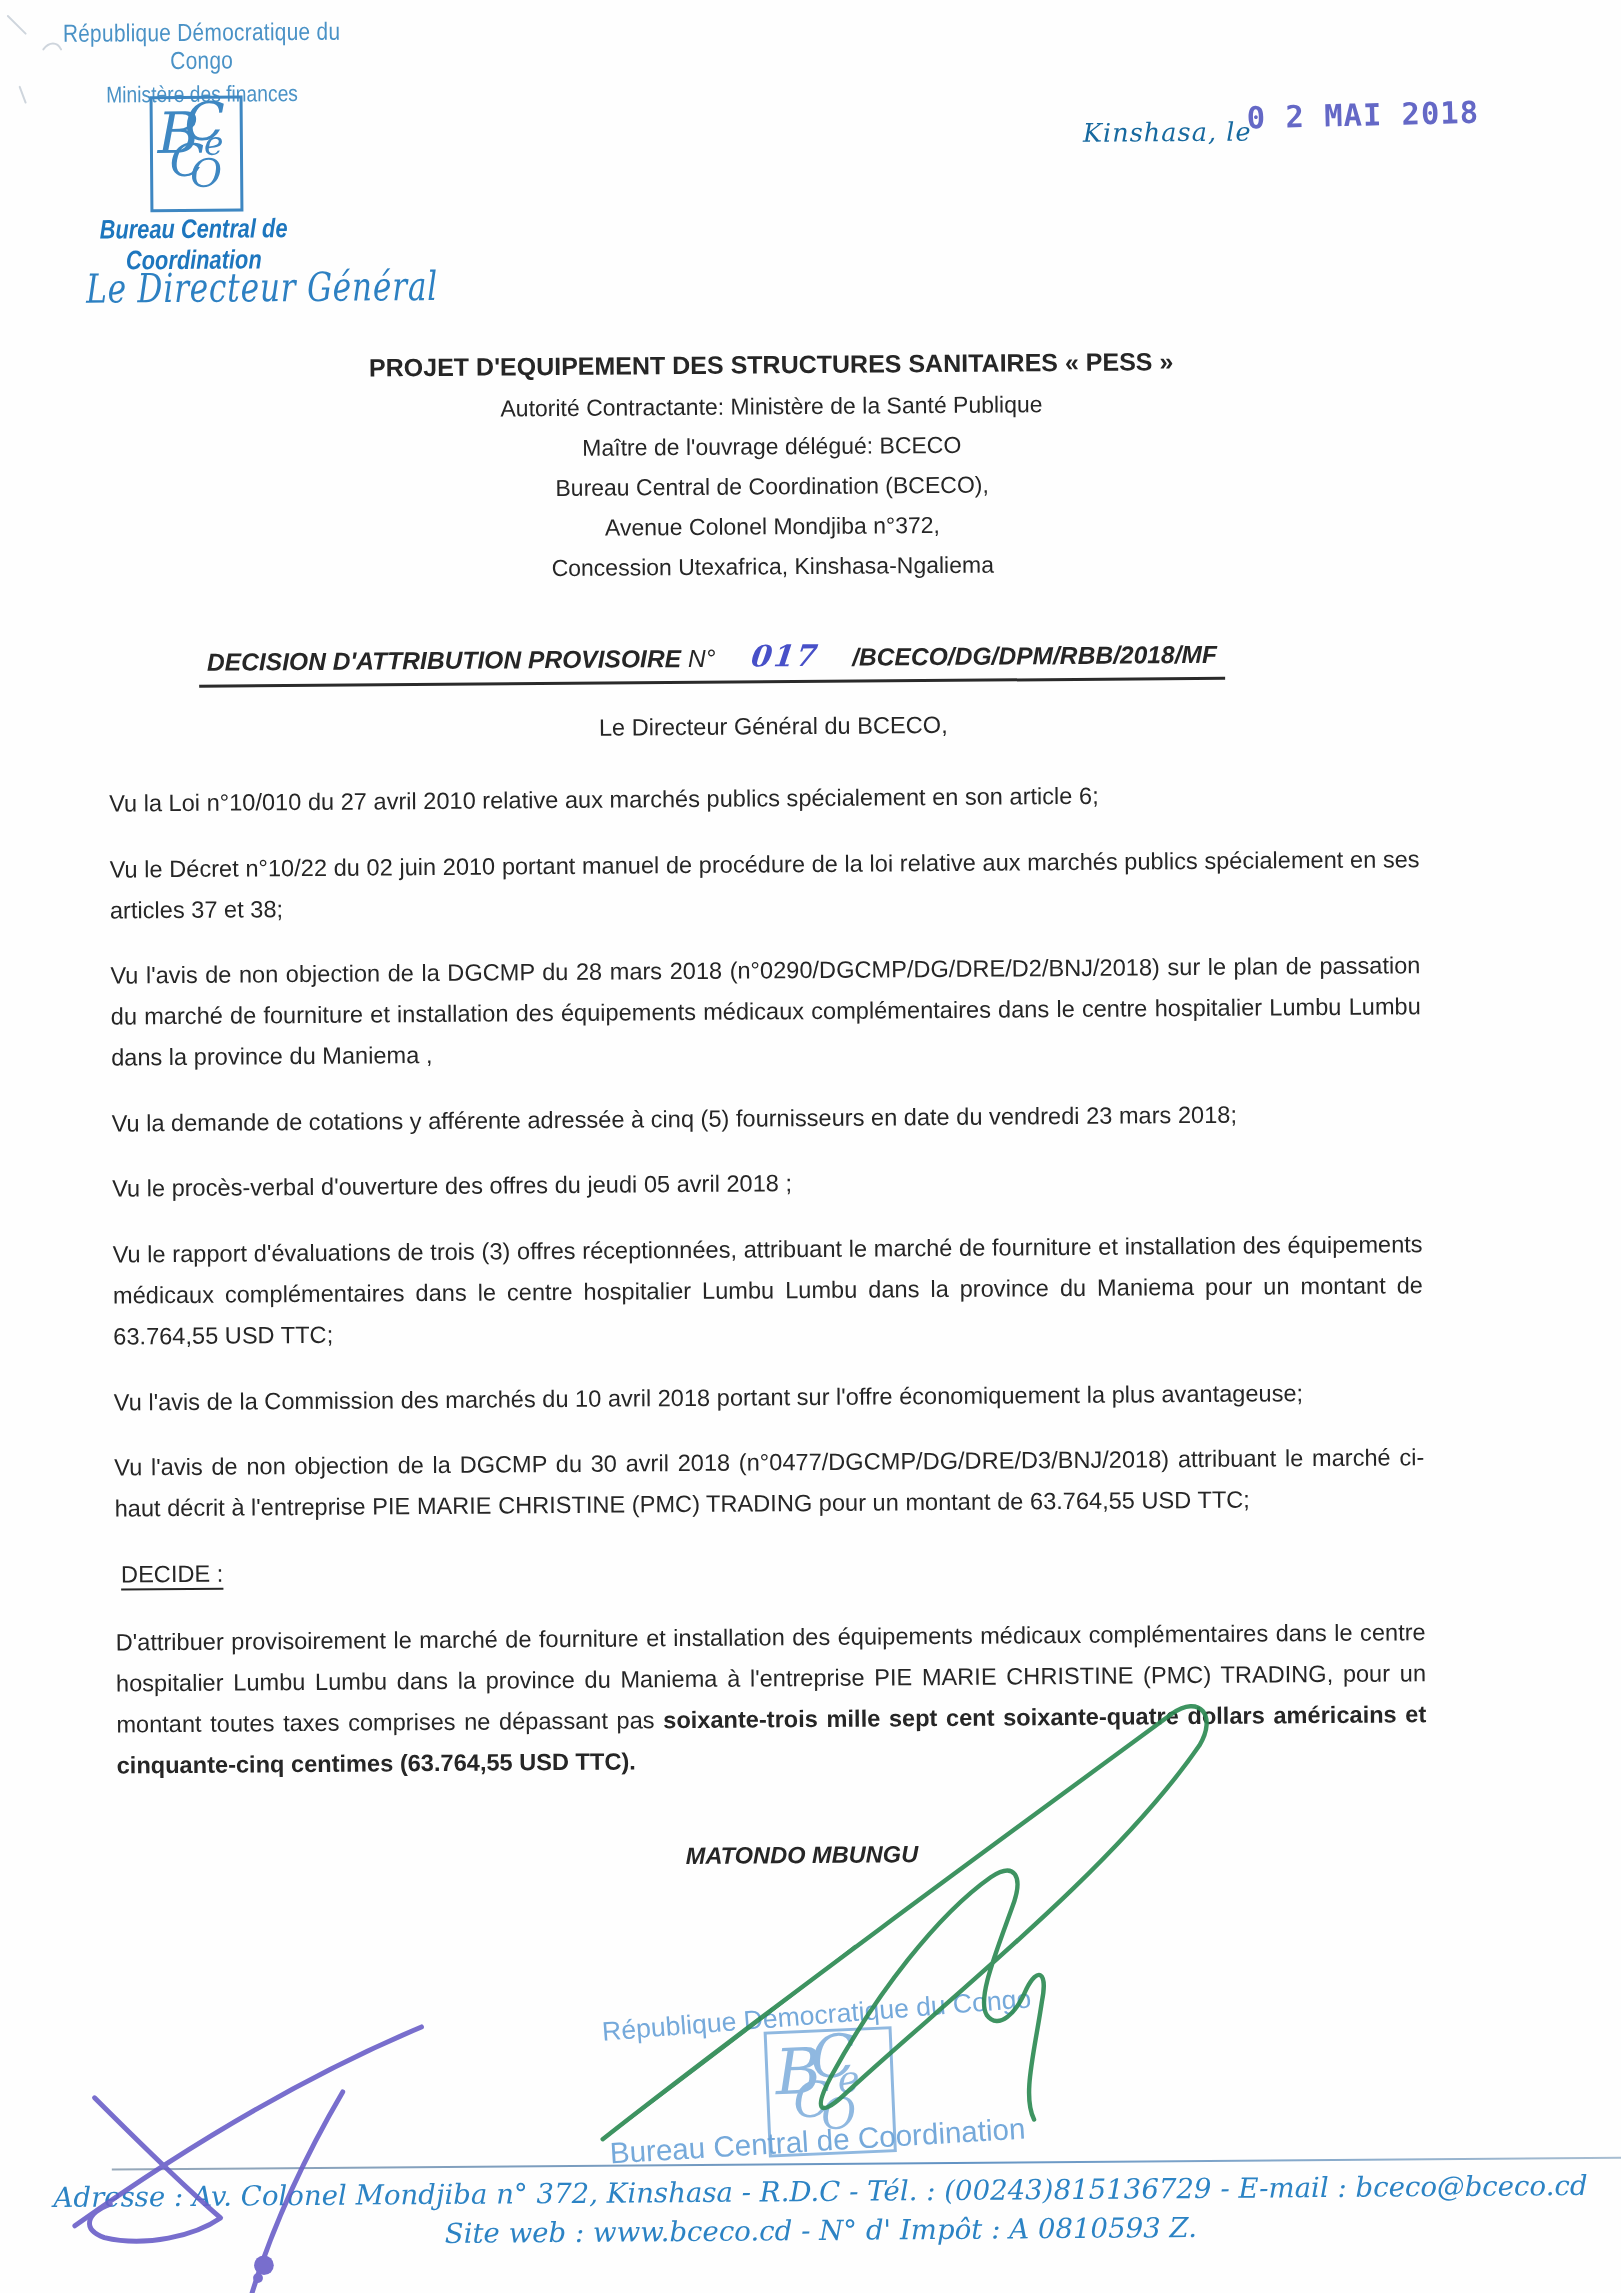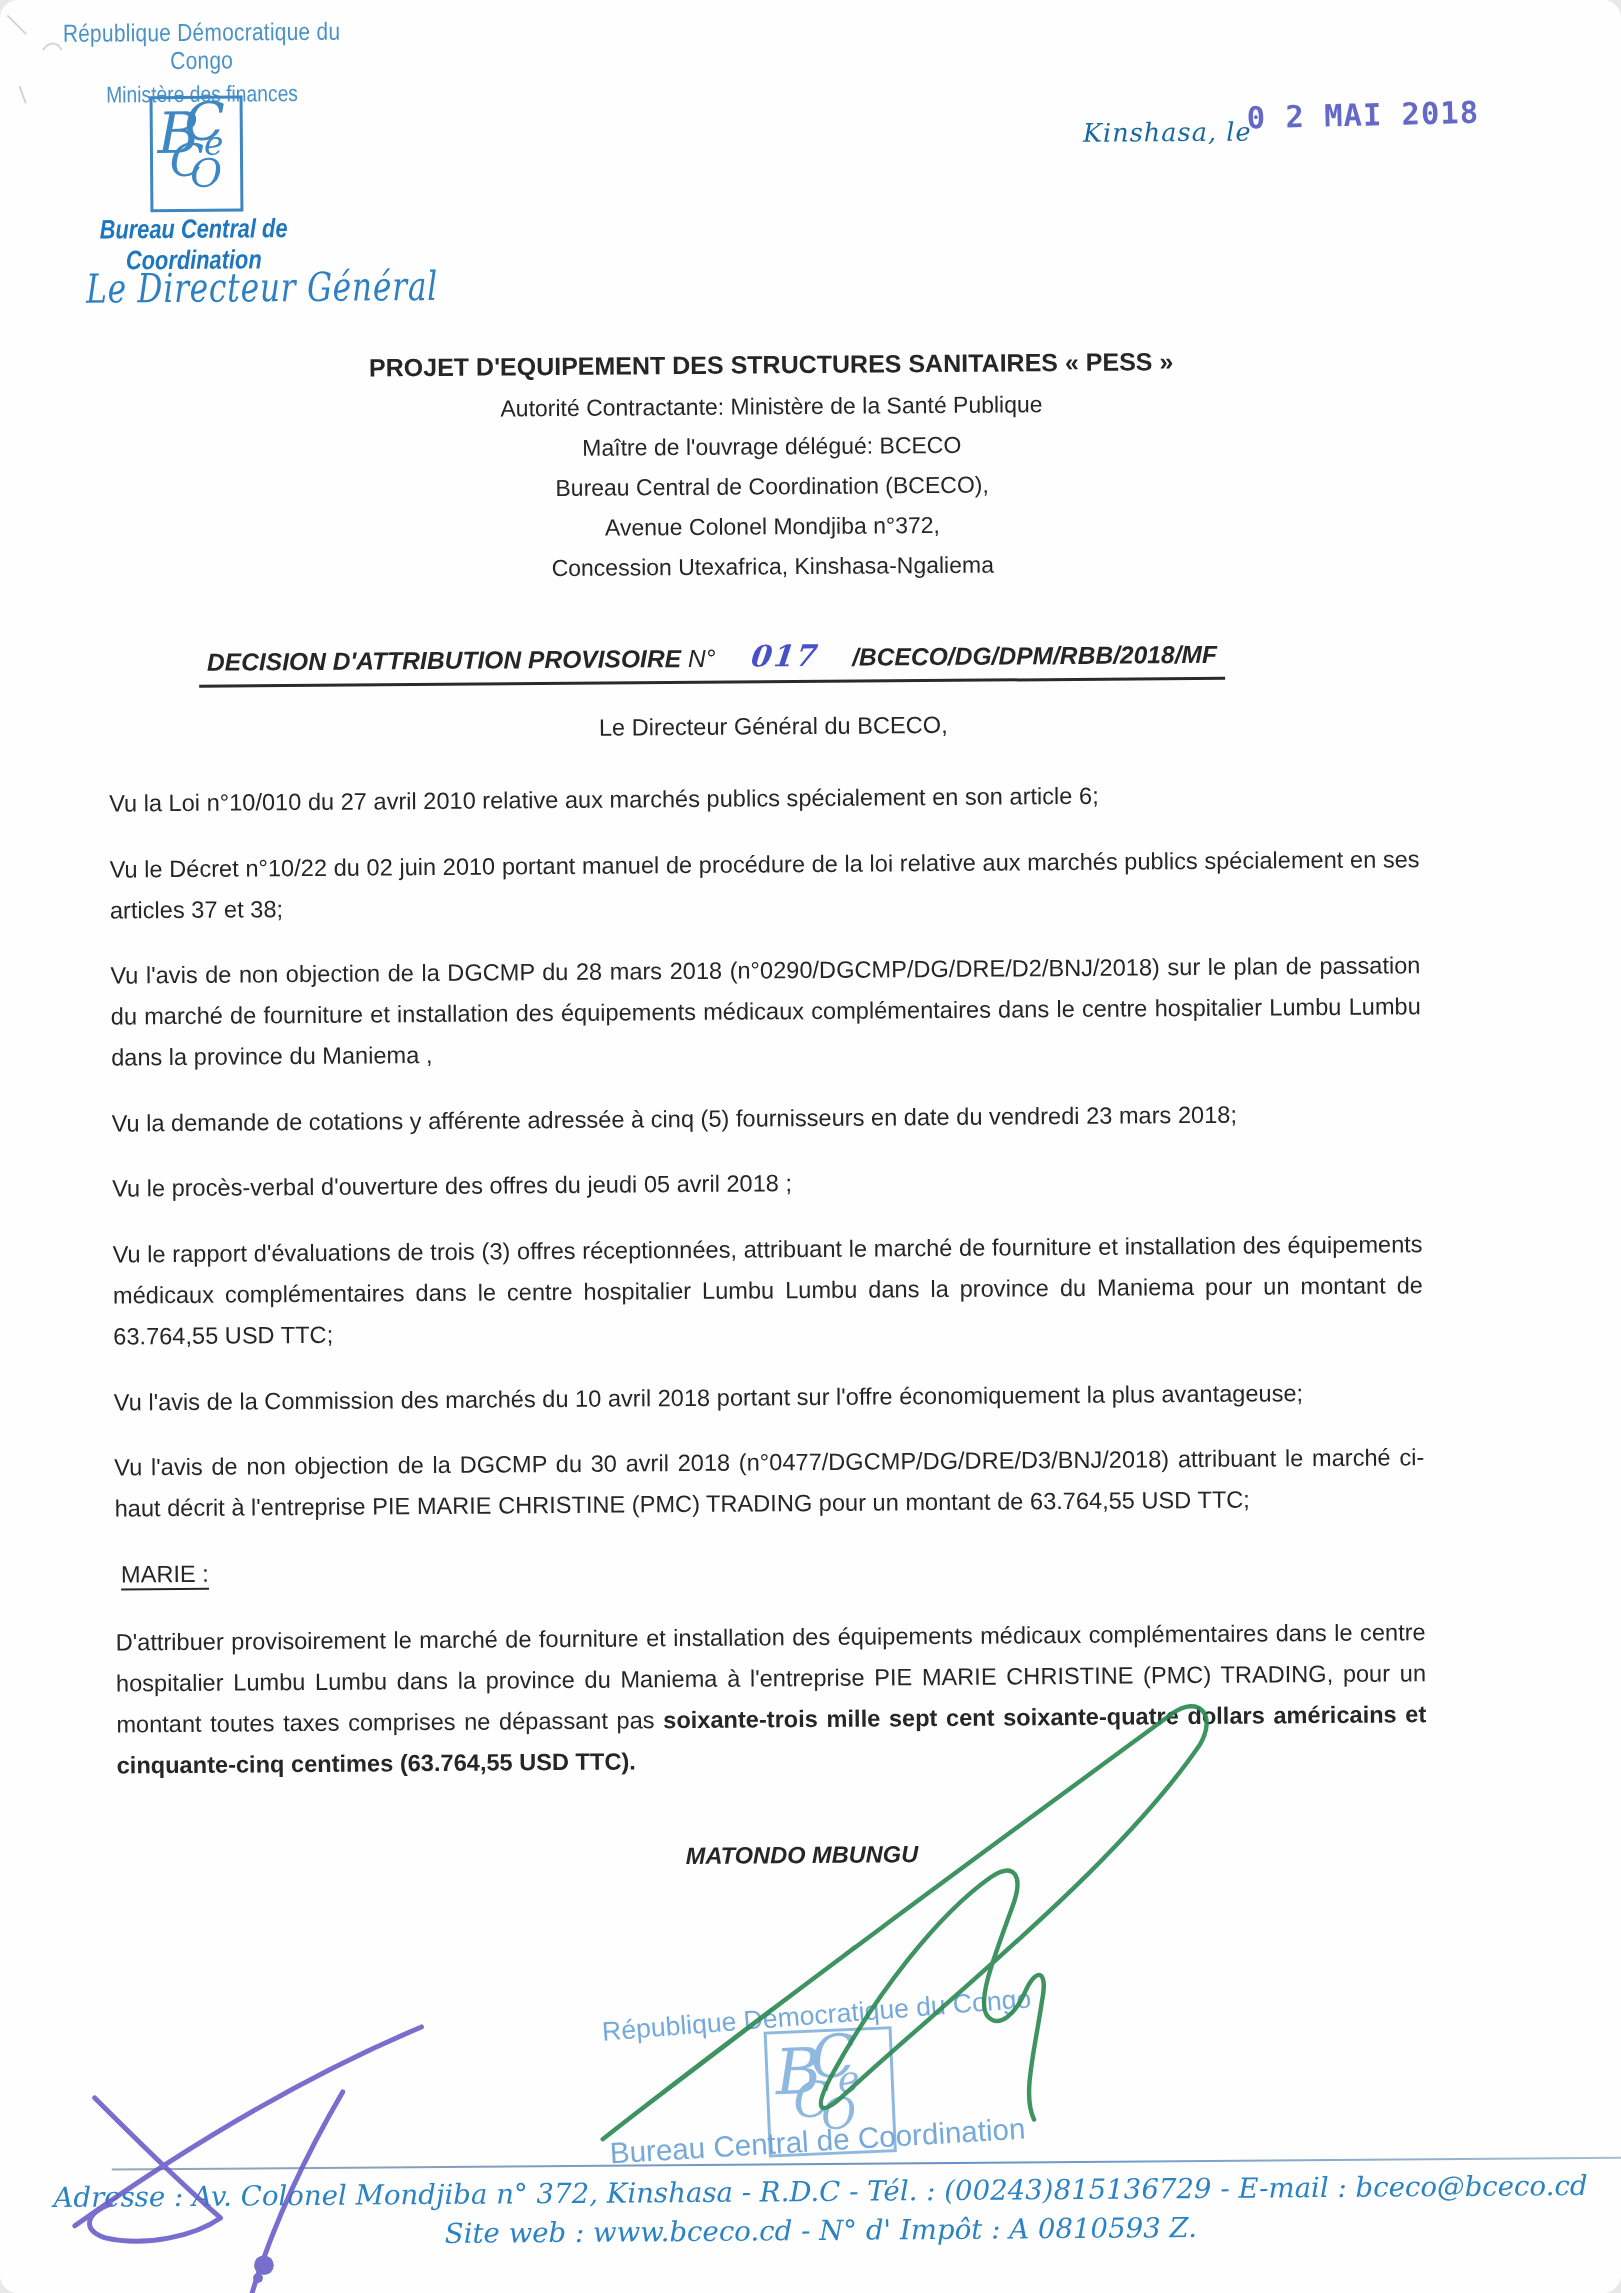--- a/index.html
+++ b/index.html
@@ -1,17 +1,17 @@
 <!DOCTYPE html>
 <html><head>
 <meta charset="utf-8">
 <style>
   html,body{margin:0;padding:0;background:#e8e8e8;}
   .page{position:relative;width:1621px;height:2293px;background:#fefefe;overflow:hidden;
-        font-family:"Liberation Sans",sans-serif;color:#262626;border-radius:18px;}
+        font-family:"Liberation Sans",sans-serif;color:#262626;}
   .doc{position:absolute;inset:0;transform:rotate(-0.45deg);transform-origin:50% 40%;}
 
   
   .hdr{position:absolute;top:13.8px;left:29.6px;width:357px;text-align:center;
        color:#4a92c6;transform:scaleX(.85);transform-origin:center top;}
   .hdr-l1{font-size:24.6px;letter-spacing:0.3px;}
   .hdr-l2{font-size:22.7px;margin-top:5.9px;}
   .logo{position:absolute;border-style:solid;border-color:#3e87c2;overflow:hidden;
         font-family:"DejaVu Serif",serif;color:#3e87c2;}
   .logo--hdr{top:91px;left:156px;width:87px;height:110px;border-width:3px;}
@@ -133,21 +133,21 @@
     <div class="main">
       <p>Vu la Loi n°10/010 du 27 avril 2010 relative aux marchés publics spécialement en son article 6;</p>
       <p>Vu le Décret n°10/22 du 02 juin 2010 portant manuel de procédure de la loi relative aux marchés publics spécialement en ses articles 37 et 38;</p>
       <p>Vu l'avis de non objection de la DGCMP du 28 mars 2018 (n°0290/DGCMP/DG/DRE/D2/BNJ/2018) sur le plan de passation du marché de fourniture et installation des équipements médicaux complémentaires dans le centre hospitalier Lumbu Lumbu dans la province du Maniema ,</p>
       <p>Vu la demande de cotations y afférente adressée à cinq (5) fournisseurs en date du vendredi 23 mars 2018;</p>
       <p>Vu le procès-verbal d'ouverture des offres du jeudi 05 avril 2018 ;</p>
       <p>Vu le rapport d'évaluations de trois (3) offres réceptionnées, attribuant le marché de fourniture et installation des équipements médicaux complémentaires dans le centre hospitalier Lumbu Lumbu dans la province du Maniema pour un montant de 63.764,55 USD TTC;</p>
       <p>Vu l'avis de la Commission des marchés du 10 avril 2018 portant sur l'offre économiquement la plus avantageuse;</p>
       <p>Vu l'avis de non objection de la DGCMP du 30 avril 2018 (n°0477/DGCMP/DG/DRE/D3/BNJ/2018) attribuant le marché ci-haut décrit à l'entreprise PIE MARIE CHRISTINE (PMC) TRADING pour un montant de 63.764,55 USD TTC;</p>
 
-      <p class="decide"><span class="u">MARIE :</span></p>
+      <p class="decide"><span class="u">DECIDE :</span></p>
 
       <p class="final"><span>D'attribuer provisoirement le marché de fourniture et installation des équipements médicaux complémentaires dans le centre hospitalier Lumbu Lumbu dans la province du Maniema à l'entreprise PIE MARIE CHRISTINE (PMC) TRADING, pour un montant toutes taxes comprises ne dépassant pas </span><span class="bold">soixante-trois mille sept cent soixante-quatre dollars américains et cinquante-cinq centimes (63.764,55 USD TTC).</span></p>
 
       <p class="signer">MATONDO MBUNGU</p>
     </div>
 
     <div class="stamp-l1">République Démocratique du Congo</div>
     <div class="logo logo--stamp">
       <span class="l-b">B</span>
       <span class="l-c1">C</span>

